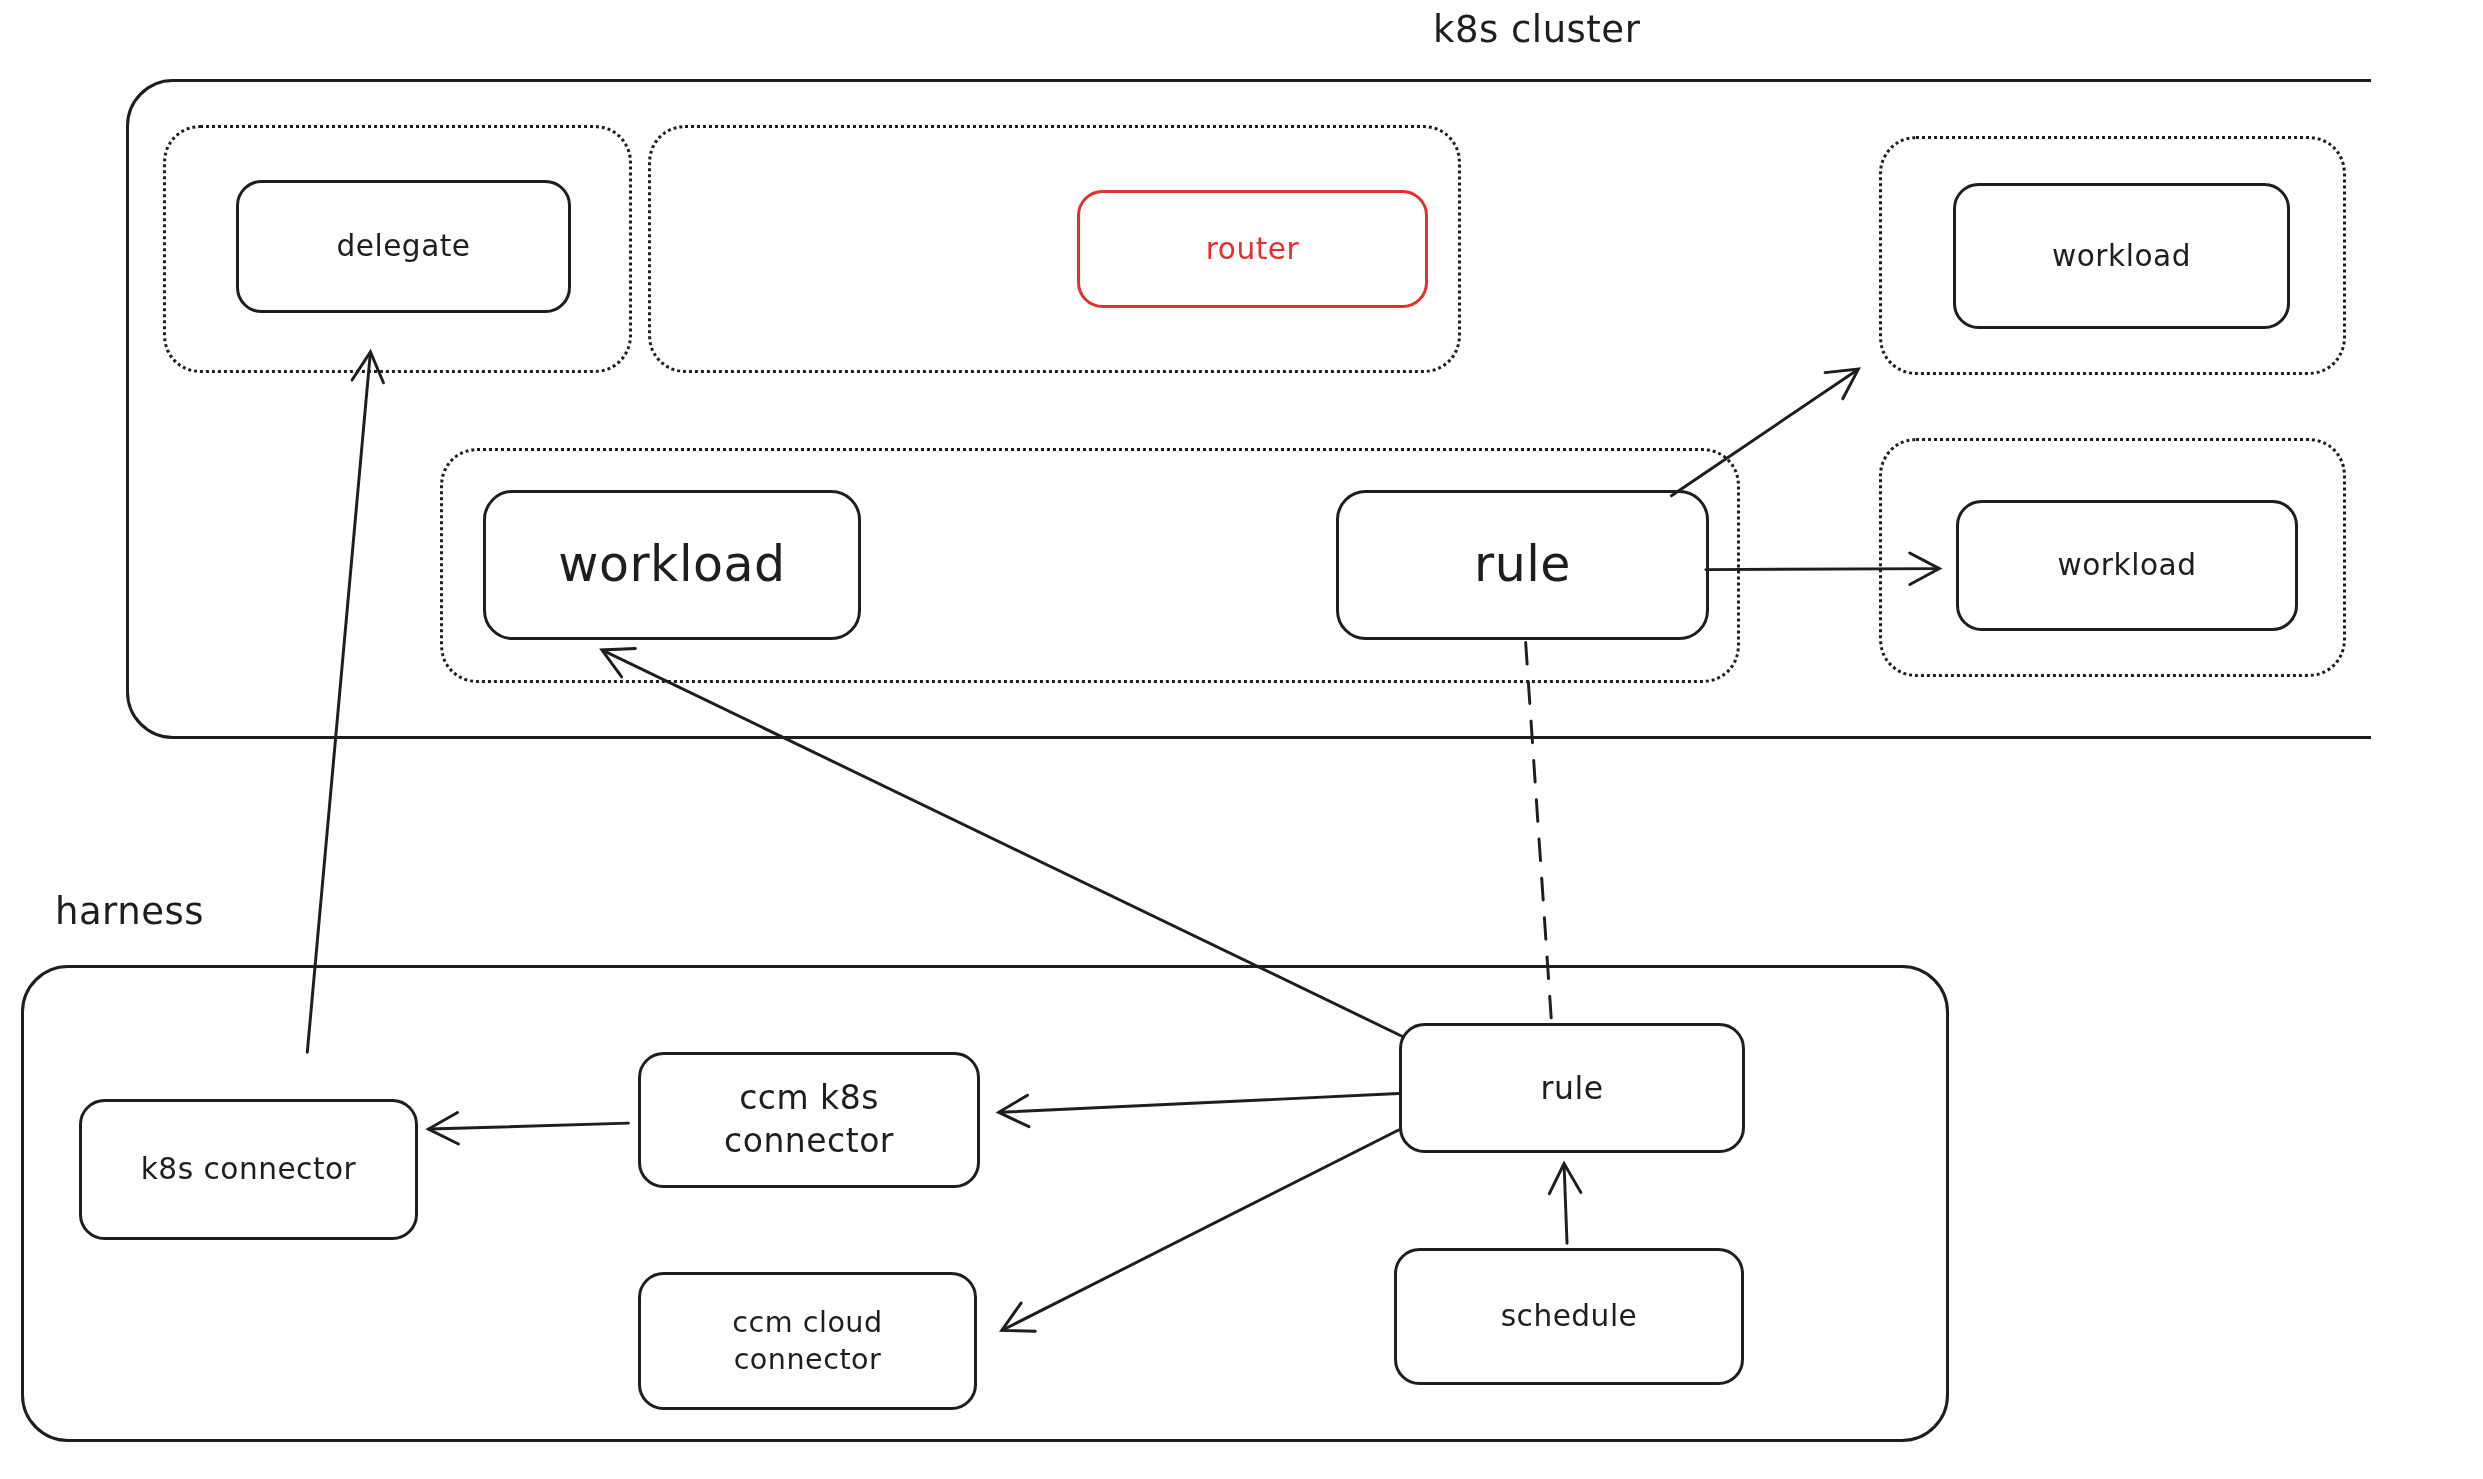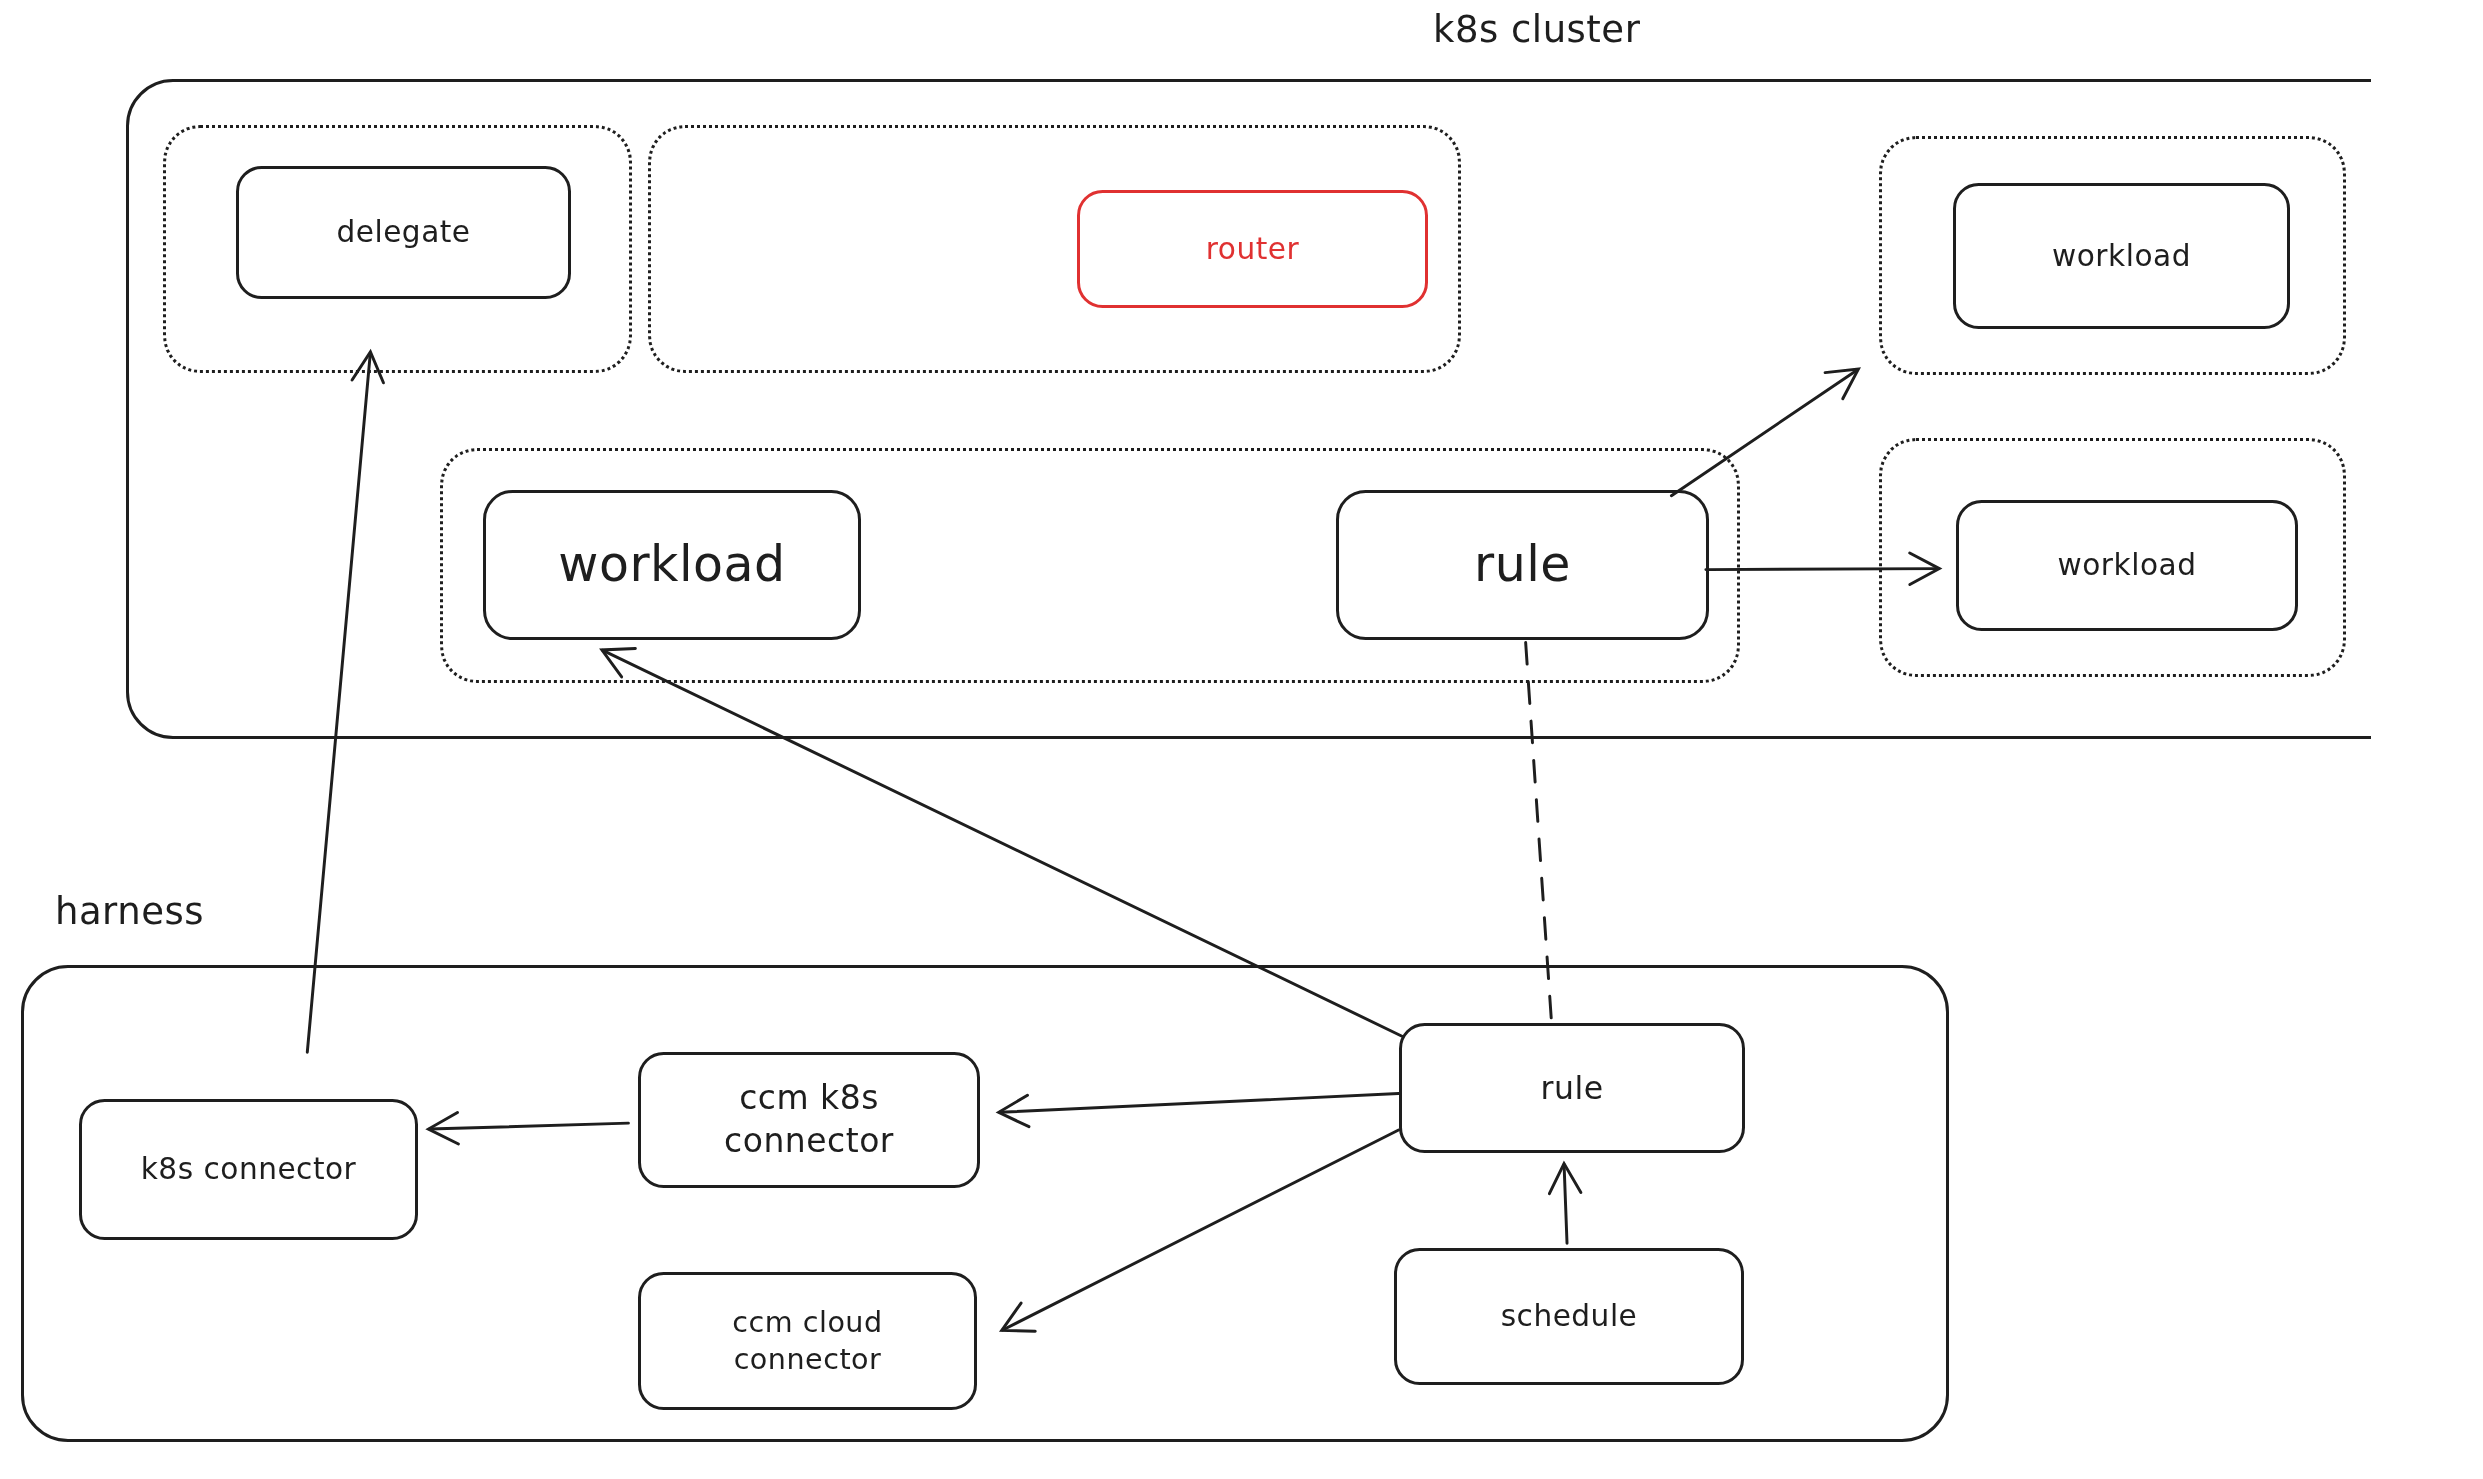--- a/index.html
+++ b/index.html
@@ -69,21 +69,21 @@
 </style>
 </head>
 <body>
 
 <div class="canvas">
 
   <div class="cluster-label" style="left:1433px; top:7.9px;">k8s cluster</div>
   <div class="container-solid" style="left:126px; top:79px; width:2321px; height:654px;"></div>
 
   <div class="container-dotted" style="left:163px; top:125px; width:463px; height:242px;"></div>
-  <div class="node" style="left:236px; top:166px; width:329px; height:127px;">
+  <div class="node" style="left:236px; top:180px; width:329px; height:127px;">
     <span>delegate</span>
   </div>
 
   <div class="container-dotted" style="left:648px; top:125px; width:807px; height:242px;"></div>
   <div class="node red" style="left:1077px; top:190px; width:345px; height:112px;">
     <span>router</span>
   </div>
 
   <div class="container-dotted" style="left:440px; top:448px; width:1294px; height:229px;"></div>
   <div class="node big" style="left:483px; top:490px; width:372px; height:144px;">

